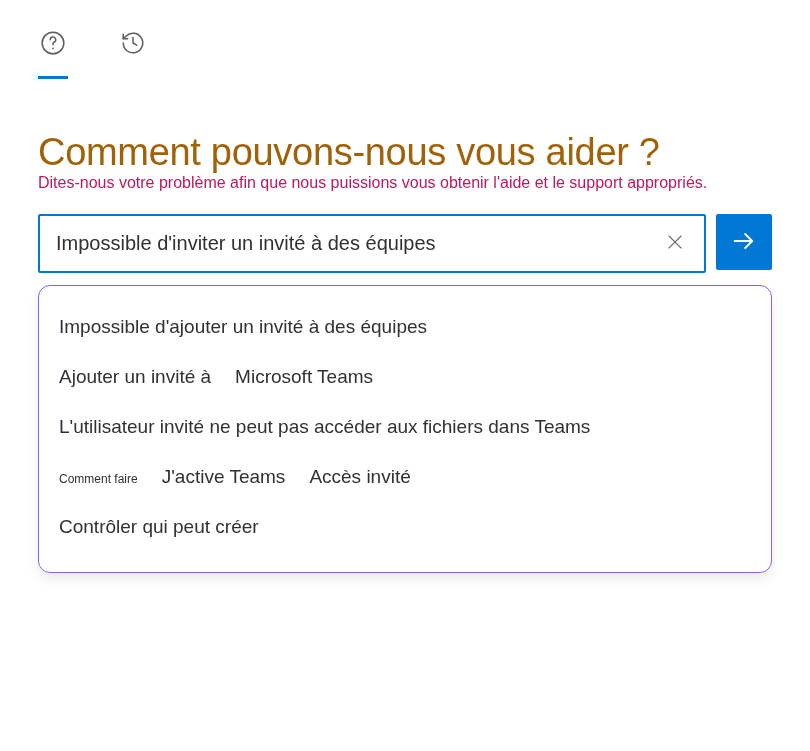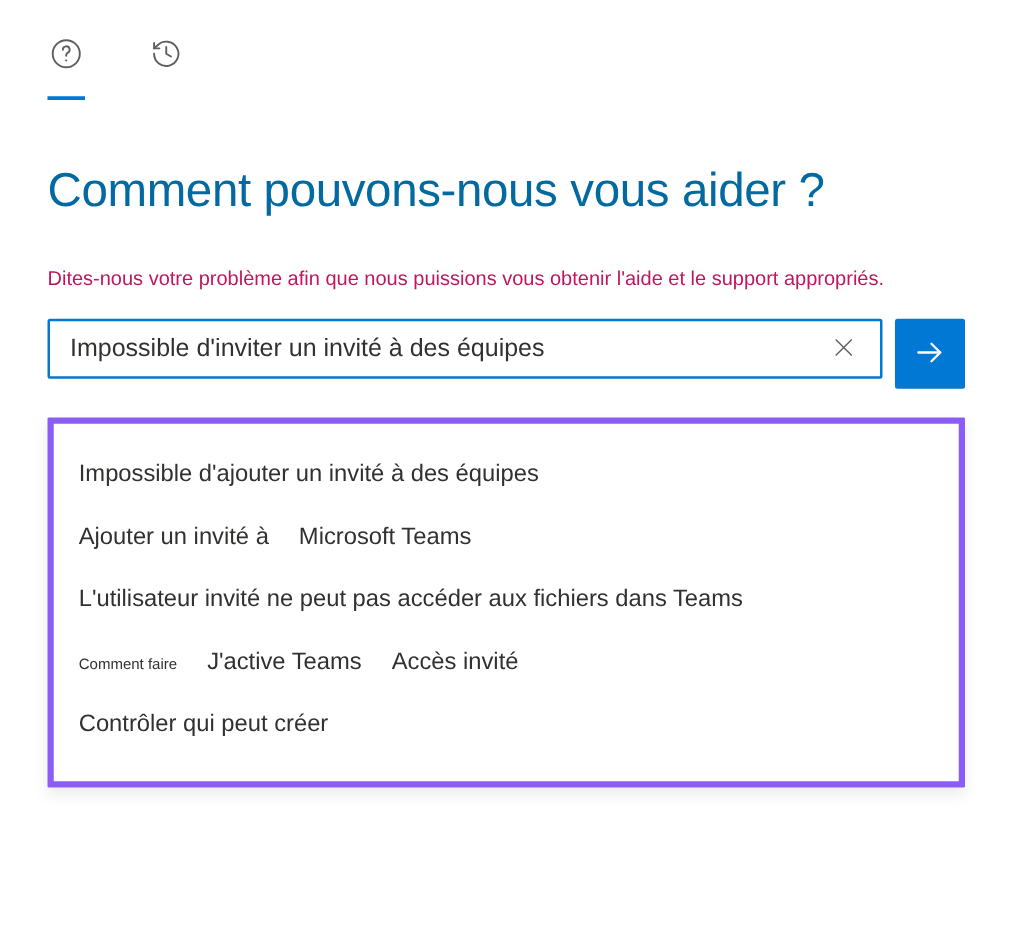--- a/index.html
+++ b/index.html
@@ -29,41 +29,40 @@
       height: 3px;
       margin-top: 16px;
       background: transparent;
     }
     .tab-underline.active {
       background: #0078d4;
     }
     .page-title {
       font-size: 38px;
       font-weight: 400;
-      color: #0369a1;
-      margin-bottom: 40px;
+      color: #a16207;
       letter-spacing: -0.3px;
     }
     .subtitle {
       font-size: 16px;
       color: #be185d;
       margin-bottom: 22px;
     }
     .search-row {
       display: flex;
       gap: 10px;
       align-items: stretch;
     }
     .search-box {
       flex: 1;
       display: flex;
       align-items: center;
       border: 2px solid #0078d4;
       border-radius: 2px;
-      height: 48px;
+      height: 59px;
       padding: 0 12px 0 16px;
     }
     .search-input {
       flex: 1;
       border: none;
       outline: none;
       font-size: 20px;
       color: #323130;
       font-family: inherit;
     }
@@ -81,23 +80,23 @@
       height: 56px;
       background: #0078d4;
       border: none;
       border-radius: 2px;
       cursor: pointer;
       display: flex;
       align-items: center;
       justify-content: center;
     }
     .suggestions {
-      margin-top: 23px;
-      border: 5px solid #8b5cf6;
-      border-radius: 1px;
+      margin-top: 12px;
+      border: 1px solid #8b5cf6;
+      border-radius: 12px;
       padding: 16px 0 20px 0;
       box-shadow: 0 6px 12px rgba(0,0,0,0.08);
     }
     .sugg-item {
       padding: 14px 20px;
       font-size: 19px;
       color: #323130;
       cursor: pointer;
     }
     .sugg-item.multi {

